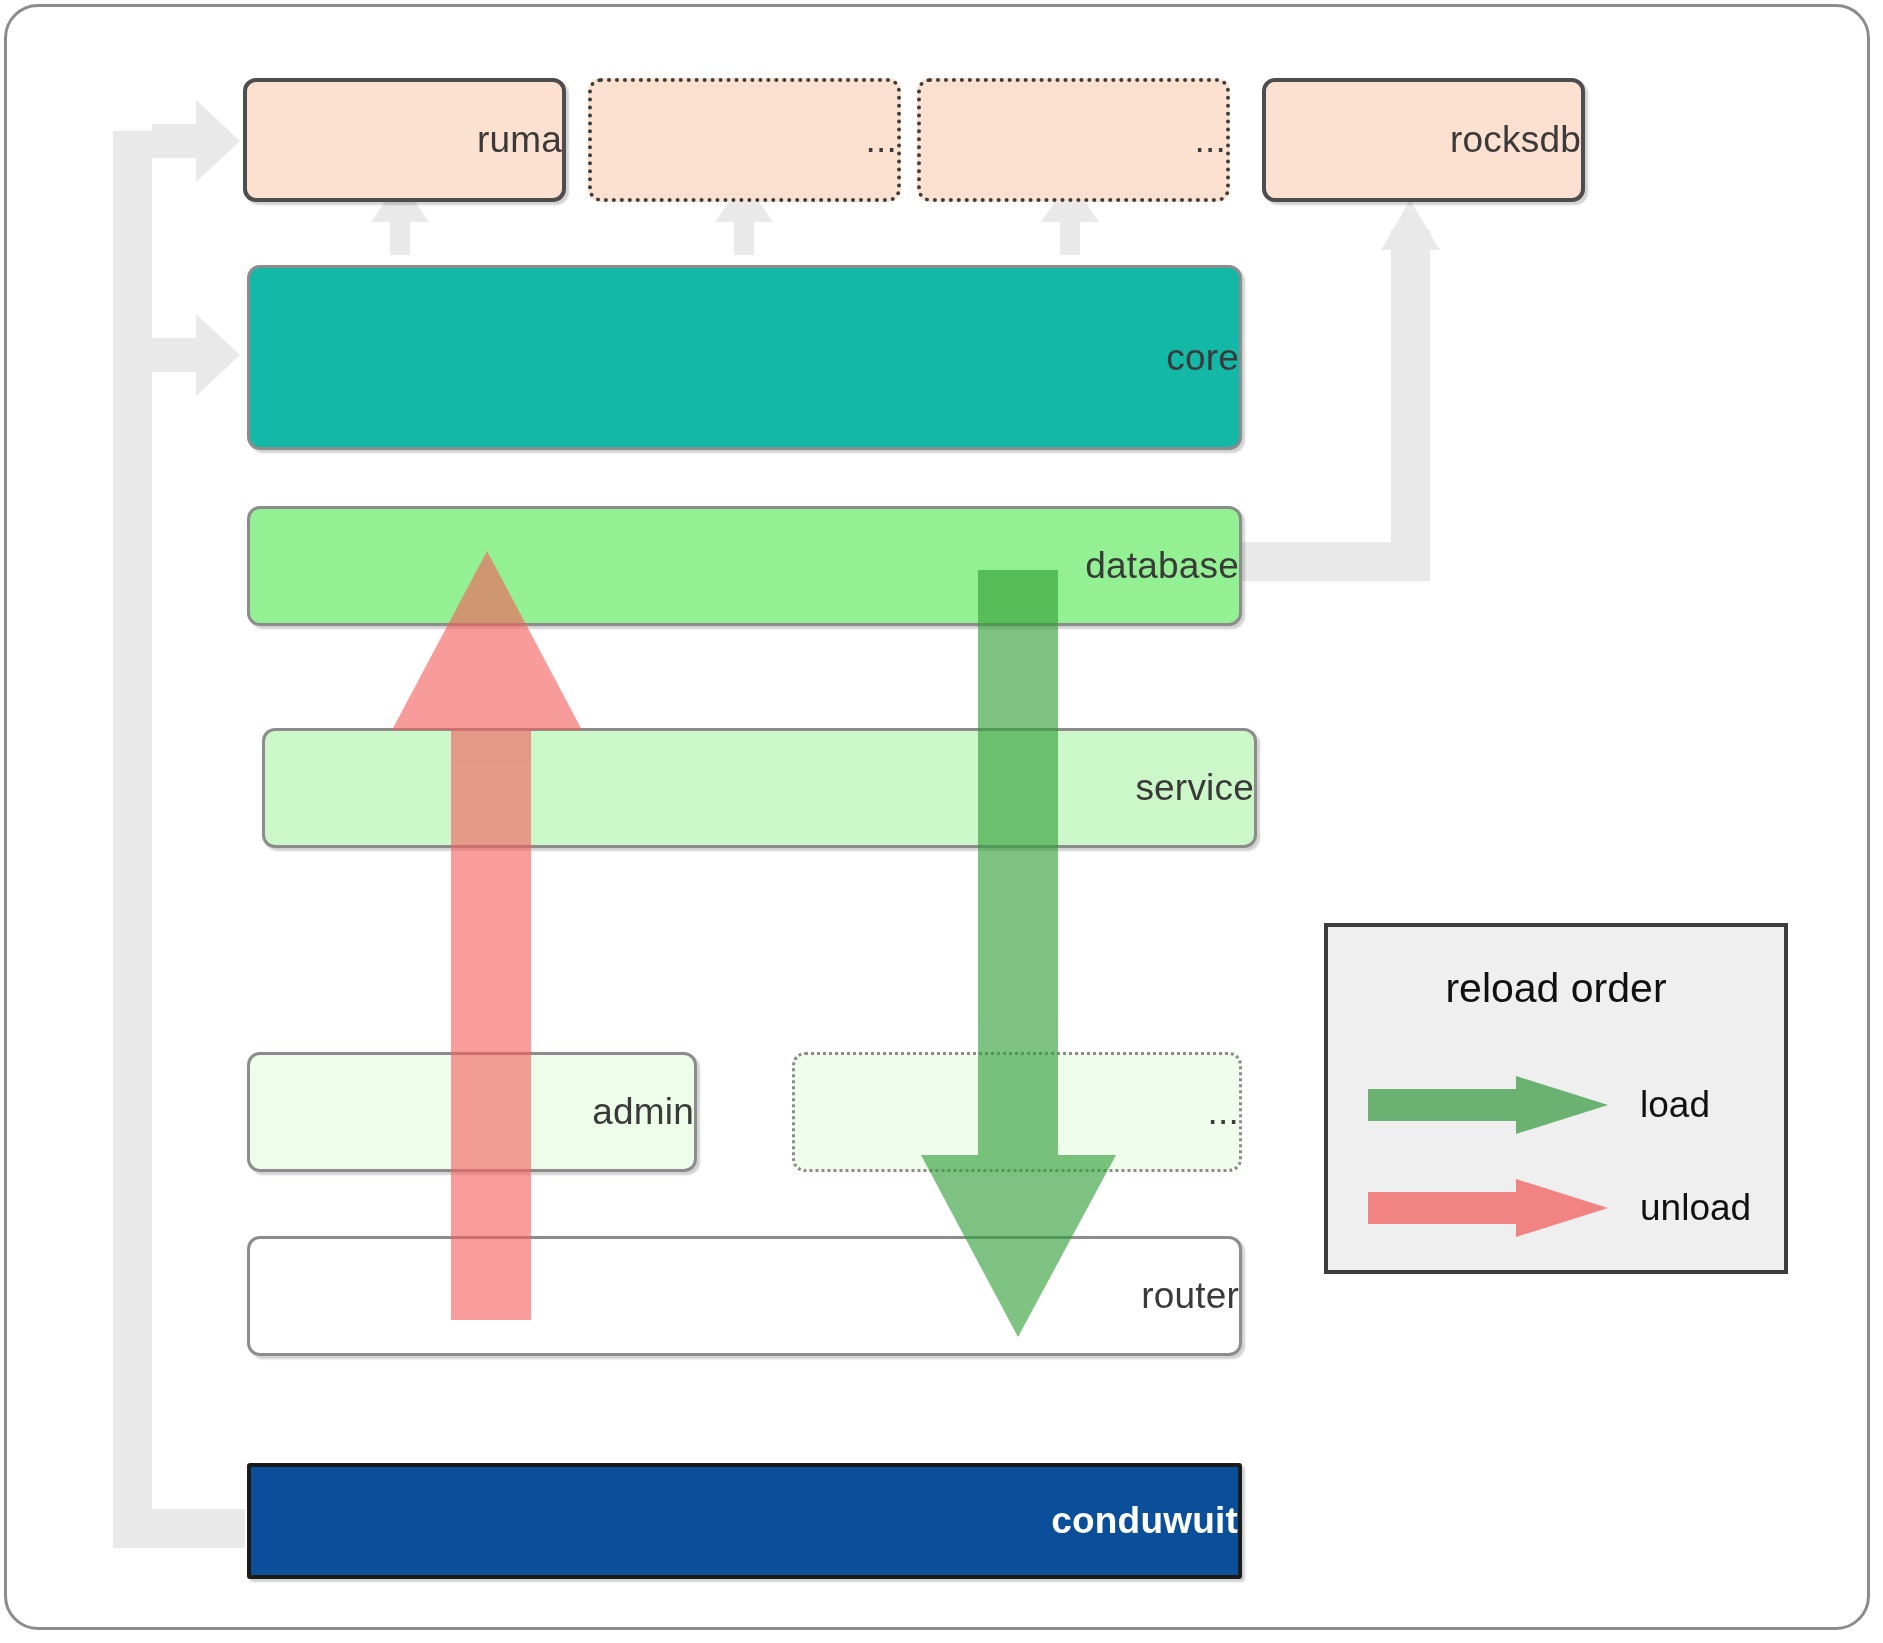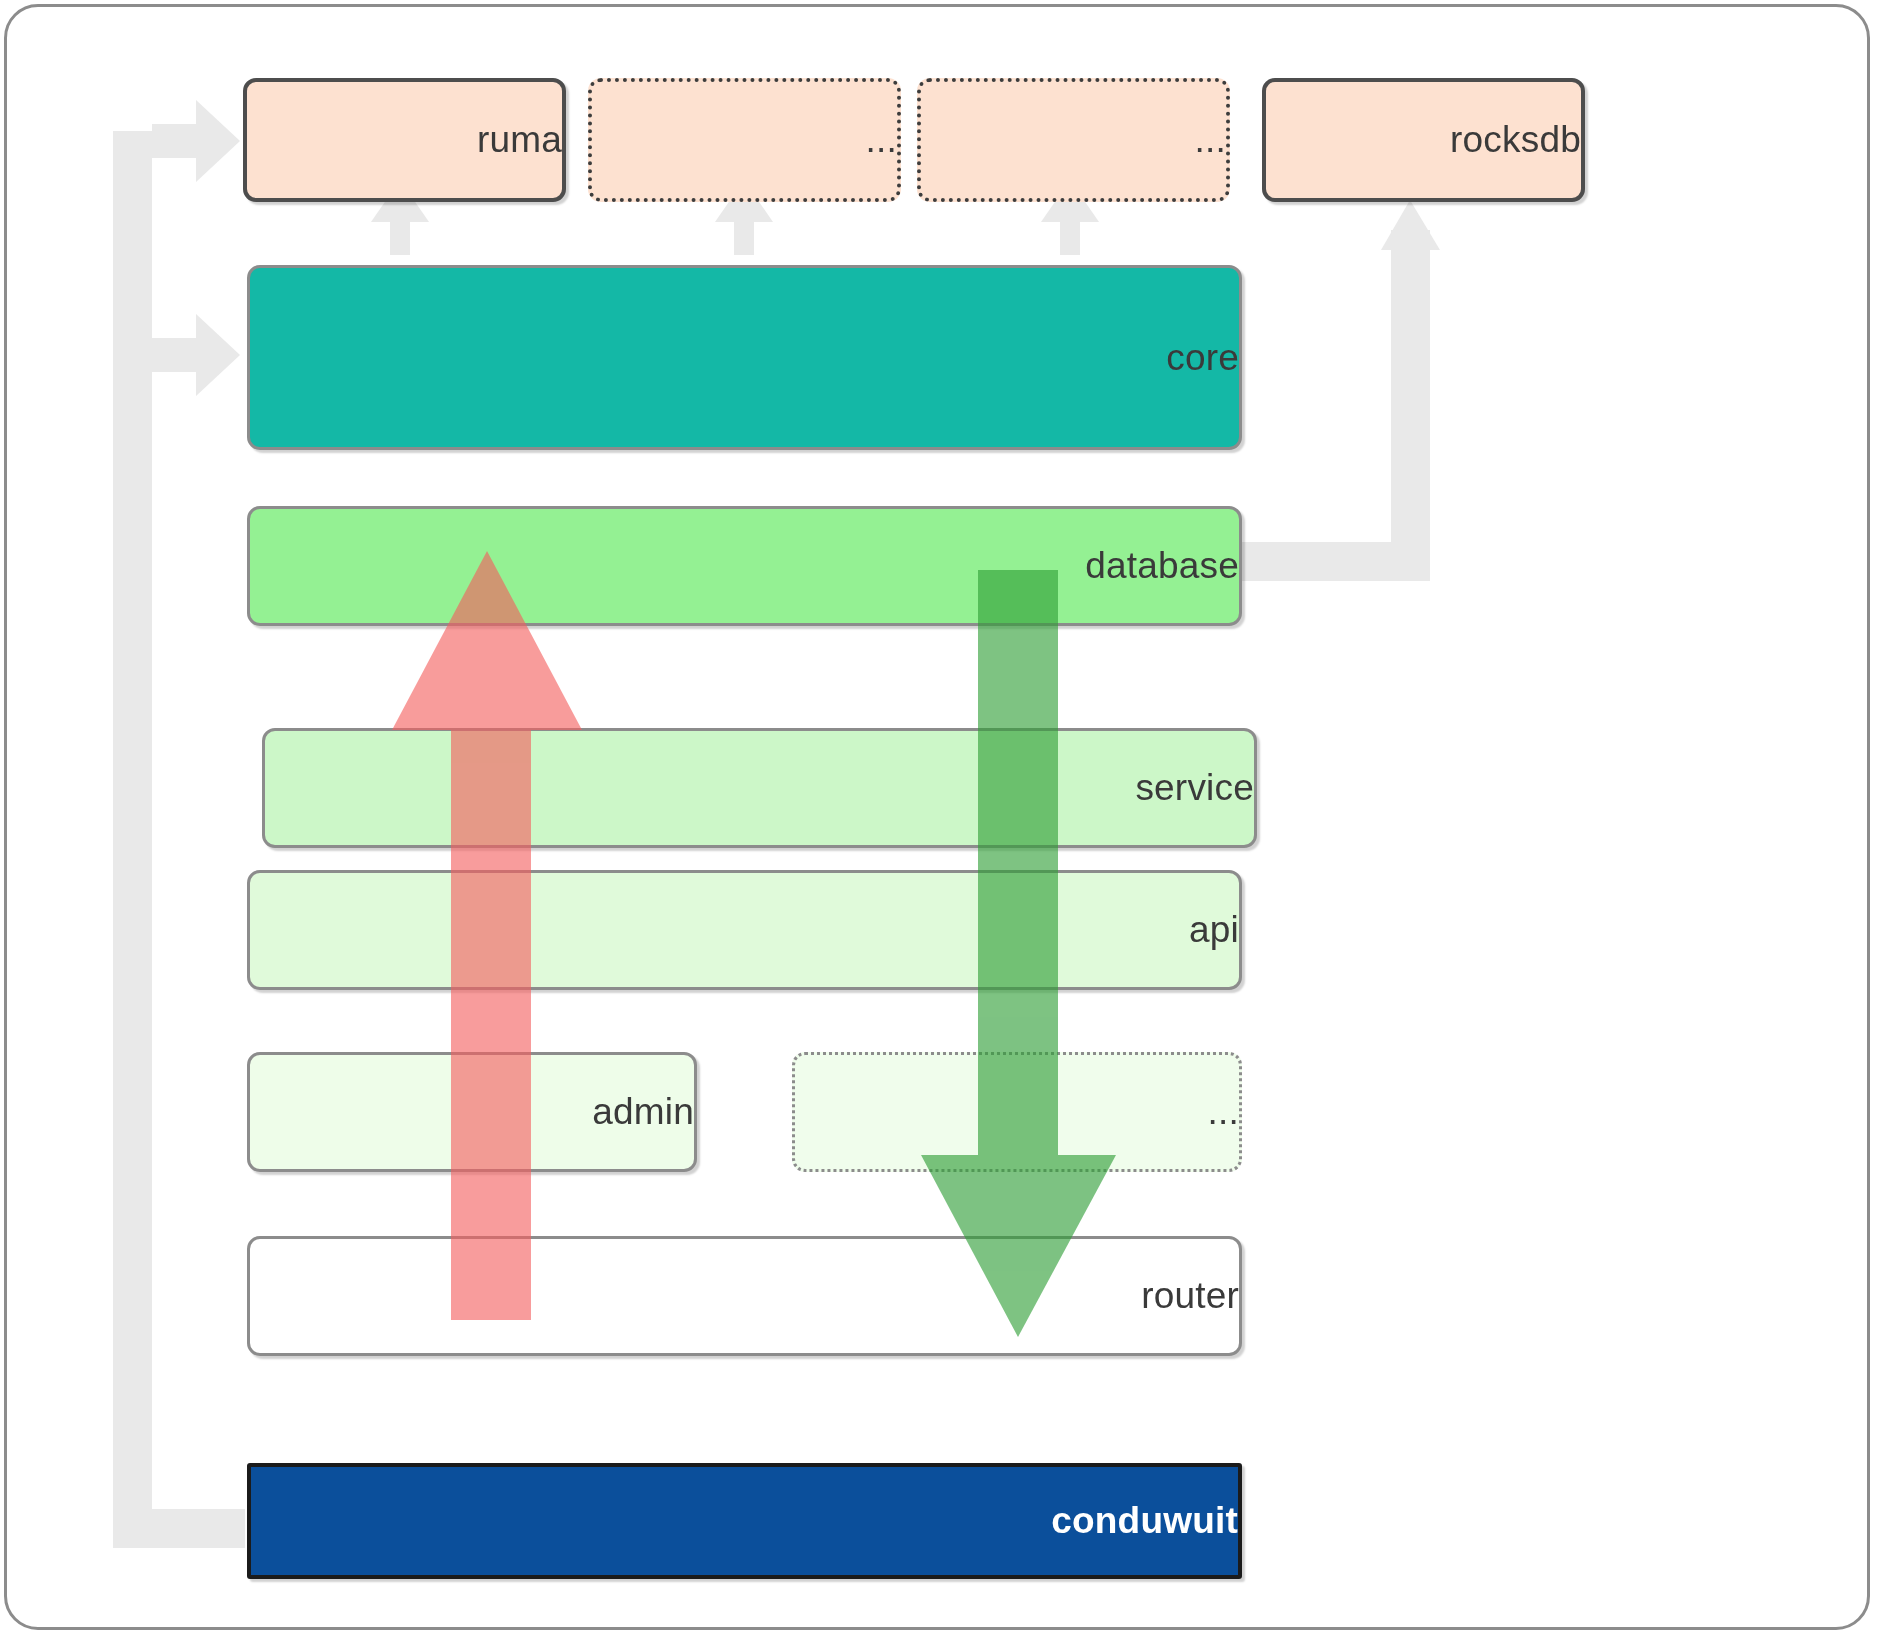--- a/index.html
+++ b/index.html
@@ -135,23 +135,20 @@
   </div>
 
   <div class="box b-db shadow" style="left:247px; top:506px; width:995px; height:120px;">
     <span>database</span>
   </div>
 
   <div class="box b-service shadow" style="left:262px; top:688px; width:995px; height:120px;margin-top:40px;">
     <span>service</span>
   </div>
 
-  <div class="box b-api shadow" style="left:247px; top:870px; width:995px; height:120px;">
-    <span>api</span>
-  </div>
 
   <div class="box b-admin shadow" style="left:247px; top:1052px; width:450px; height:120px;">
     <span>admin</span>
   </div>
 
   <div class="box b-dots-light" style="left:792px; top:1052px; width:450px; height:120px;">
     <span>...</span>
   </div>
 
   <div class="box b-router shadow" style="left:247px; top:1236px; width:995px; height:120px;">
@@ -168,13 +165,36 @@
       <rect x="451" y="640" width="80" height="680" fill="#f4605f"></rect>
       <polygon points="487,551 582,730 392,730" fill="#f4605f"></polygon>
     </g>
 
     <g opacity="0.62">
       <rect x="978" y="570" width="80" height="680" fill="#2e9e36"></rect>
       <polygon points="1018,1337 921,1155 1116,1155" fill="#2e9e36"></polygon>
     </g>
   </svg>
 
+  <div id="legend">
+    <div id="legend-title">reload order</div>
+
+    <div class="legend-row r1">
+      <svg class="legend-arrow" viewBox="0 0 260 86">
+        <g opacity="0.75">
+          <rect x="0" y="27" width="185" height="32" fill="#3f9e49"></rect>
+          <polygon points="240,43 148,14 148,72" fill="#3f9e49"></polygon>
+        </g>
+      </svg>
+      <div class="legend-label">load</div>
+    </div>
+
+    <div class="legend-row r2">
+      <svg class="legend-arrow" viewBox="0 0 260 86">
+        <g opacity="0.75">
+          <rect x="0" y="27" width="185" height="32" fill="#f4605f"></rect>
+          <polygon points="240,43 148,14 148,72" fill="#f4605f"></polygon>
+        </g>
+      </svg>
+      <div class="legend-label">unload</div>
+    </div>
+  </div>
 </div>
 
 </body></html>

